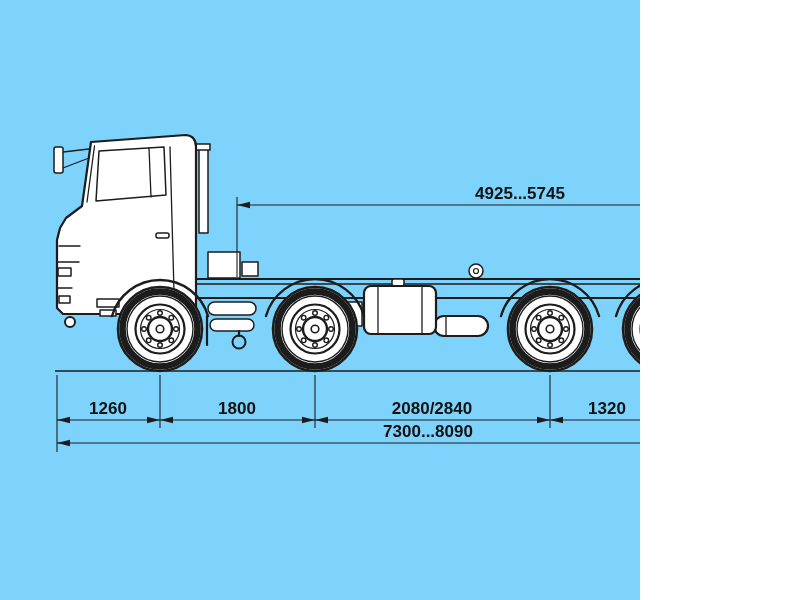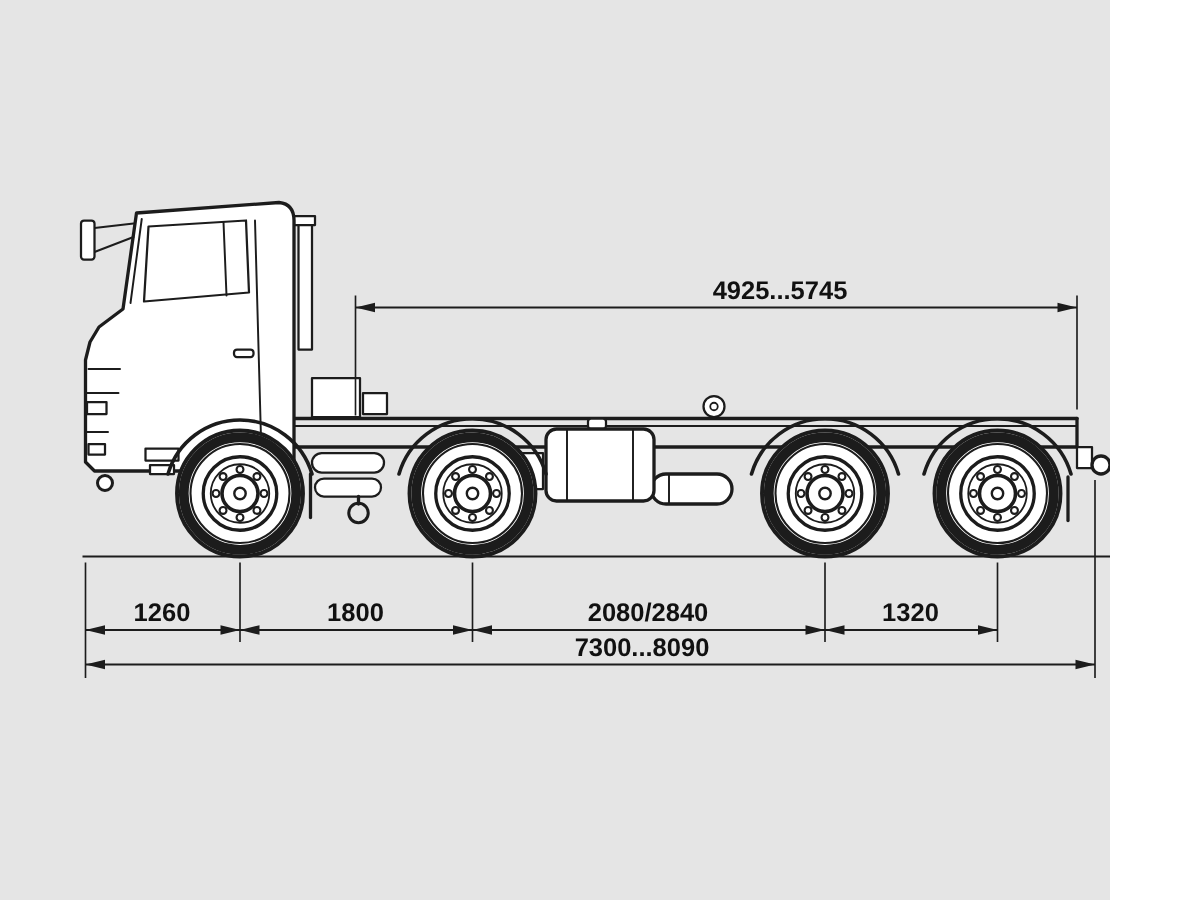--- a/index.html
+++ b/index.html
@@ -1,17 +1,17 @@
 <!DOCTYPE html>
 <html><head>
 <meta charset="utf-8">
 <style>
   html, body { margin: 0; padding: 0; background: #ffffff; }
   .page {
-    width: 740px; height: 600px; background: #e5e5e5;
+    width: 640px; height: 600px; background: #7dd3fc;
     position: relative; overflow: hidden;
     font-family: "Liberation Sans", "DejaVu Sans", sans-serif;
   }
   svg { display: block; }
   .ln   { stroke: #1c1c1c; fill: none; stroke-width: 2.2; stroke-linecap: round; stroke-linejoin: round; }
   .ln1  { stroke: #1c1c1c; fill: none; stroke-width: 1.3; stroke-linecap: round; stroke-linejoin: round; }
   .fw   { fill: #ffffff; stroke: #1c1c1c; stroke-width: 2.2; stroke-linejoin: round; }
   .fw1  { fill: #ffffff; stroke: #1c1c1c; stroke-width: 1.5; stroke-linejoin: round; }
   .dimline { stroke: #1c1c1c; stroke-width: 1.2; fill: none; }
   .extline { stroke: #1c1c1c; stroke-width: 1.1; fill: none; }

